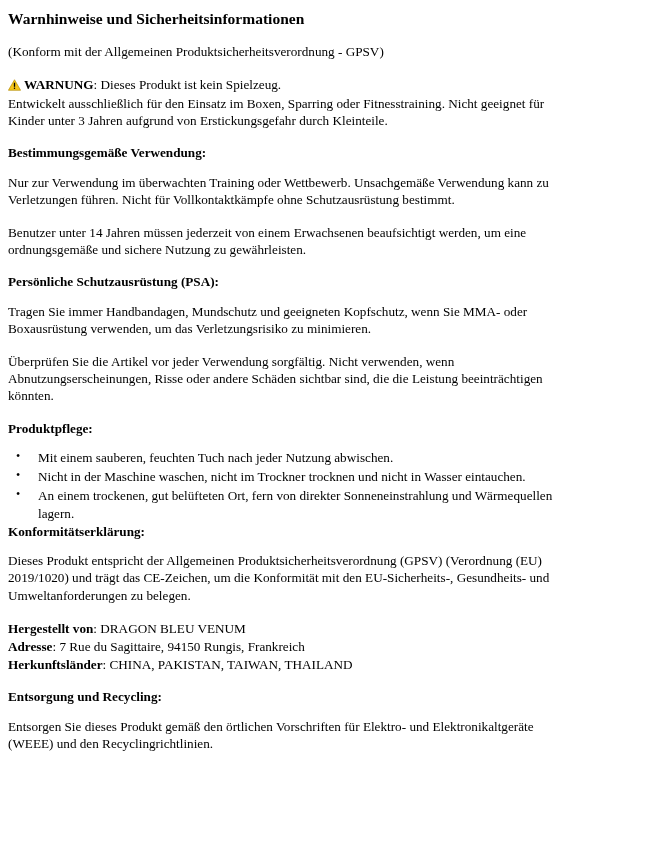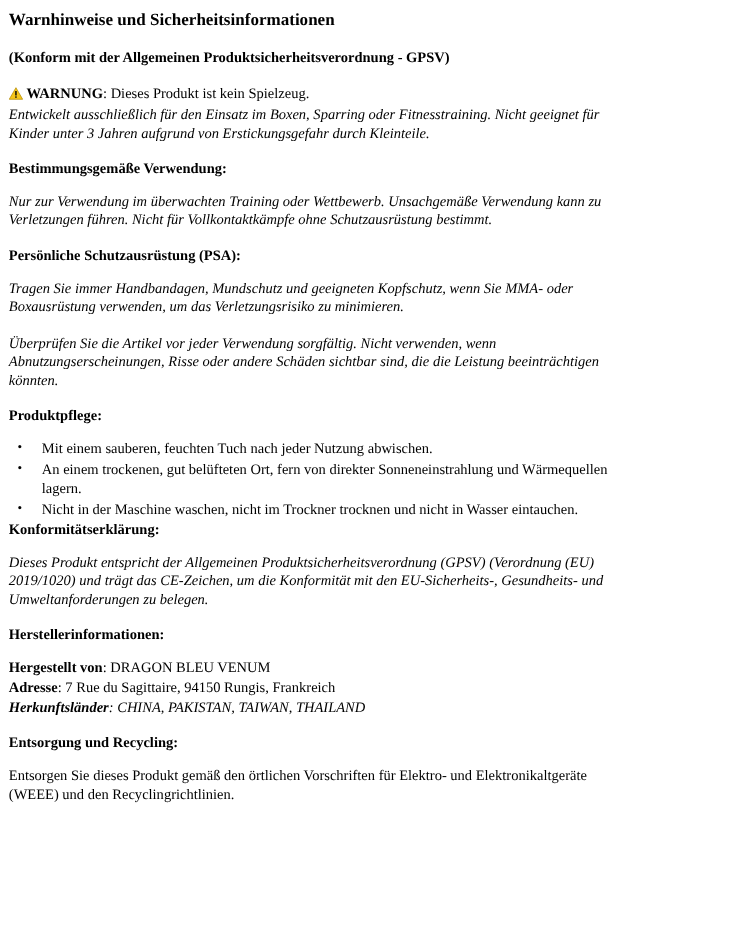--- a/index.html
+++ b/index.html
@@ -22,31 +22,29 @@
   }
   h1.doc-title {
     font-size: 15.5px;
     font-weight: bold;
     margin: 4px 0 14px 0;
     line-height: 1.2;
   }
   .subtitle {
     font-size: 13.2px;
     margin: 0 0 16px 0;
-    font-weight: bold;
   }
   h2.section-head {
     font-size: 13.2px;
     font-weight: bold;
     margin: 0 0 12px 0;
     line-height: 1.25;
   }
   .para {
     margin: 0 0 16px 0;
-    font-style: italic;
   }
   .para-tight {
     margin: 0 0 14px 0;
   }
   .warn-line {
     margin: 0 0 2px 0;
   }
   .warn-icon {
     display: inline-block;
     position: relative;
@@ -100,37 +98,37 @@
         <rect x="7.2" y="10.2" width="1.6" height="1.6" fill="#000000"></rect>
       </svg>
     </span><span class="warn-word">WARNUNG</span><span>: Dieses Produkt ist kein Spielzeug.</span>
   </p>
 
   <p class="para">Entwickelt ausschließlich für den Einsatz im Boxen, Sparring oder Fitnesstraining. Nicht geeignet für Kinder unter 3 Jahren aufgrund von Erstickungsgefahr durch Kleinteile.</p>
 
   <h2 class="section-head">Bestimmungsgemäße Verwendung:</h2>
   <p class="para">Nur zur Verwendung im überwachten Training oder Wettbewerb. Unsachgemäße Verwendung kann zu Verletzungen führen. Nicht für Vollkontaktkämpfe ohne Schutzausrüstung bestimmt.</p>
 
+  <p class="para">Benutzer unter 14 Jahren müssen jederzeit von einem Erwachsenen beaufsichtigt werden, um eine ordnungsgemäße und sichere Nutzung zu gewährleisten.</p>
 
   <h2 class="section-head">Persönliche Schutzausrüstung (PSA):</h2>
   <p class="para">Tragen Sie immer Handbandagen, Mundschutz und geeigneten Kopfschutz, wenn Sie MMA- oder Boxausrüstung verwenden, um das Verletzungsrisiko zu minimieren.</p>
 
   <p class="para">Überprüfen Sie die Artikel vor jeder Verwendung sorgfältig. Nicht verwenden, wenn Abnutzungserscheinungen, Risse oder andere Schäden sichtbar sind, die die Leistung beeinträchtigen könnten.</p>
 
   <h2 class="section-head">Produktpflege:</h2>
   <ul class="care-list">
     <li>Mit einem sauberen, feuchten Tuch nach jeder Nutzung abwischen.</li>
+    <li>Nicht in der Maschine waschen, nicht im Trockner trocknen und nicht in Wasser eintauchen.</li>
     <li>An einem trockenen, gut belüfteten Ort, fern von direkter Sonneneinstrahlung und Wärmequellen lagern.</li>
-    <li>Nicht in der Maschine waschen, nicht im Trockner trocknen und nicht in Wasser eintauchen.</li>
   </ul>
 
   <h2 class="section-head">Konformitätserklärung:</h2>
   <p class="para">Dieses Produkt entspricht der Allgemeinen Produktsicherheitsverordnung (GPSV) (Verordnung (EU) 2019/1020) und trägt das CE-Zeichen, um die Konformität mit den EU-Sicherheits-, Gesundheits- und Umweltanforderungen zu belegen.</p>
 
-  <h2 class="section-head">Herstellerinformationen:</h2>
 
   <p class="mfr-line">
     <b>Hergestellt von</b><span>: DRAGON BLEU VENUM</span>
   </p>
   <p class="mfr-line">
     <b>Adresse</b><span>: 7 Rue du Sagittaire, 94150 Rungis, Frankreich</span>
   </p>
   <p class="para">
     <b>Herkunftsländer</b><span>: CHINA, PAKISTAN, TAIWAN, THAILAND</span>
   </p>

